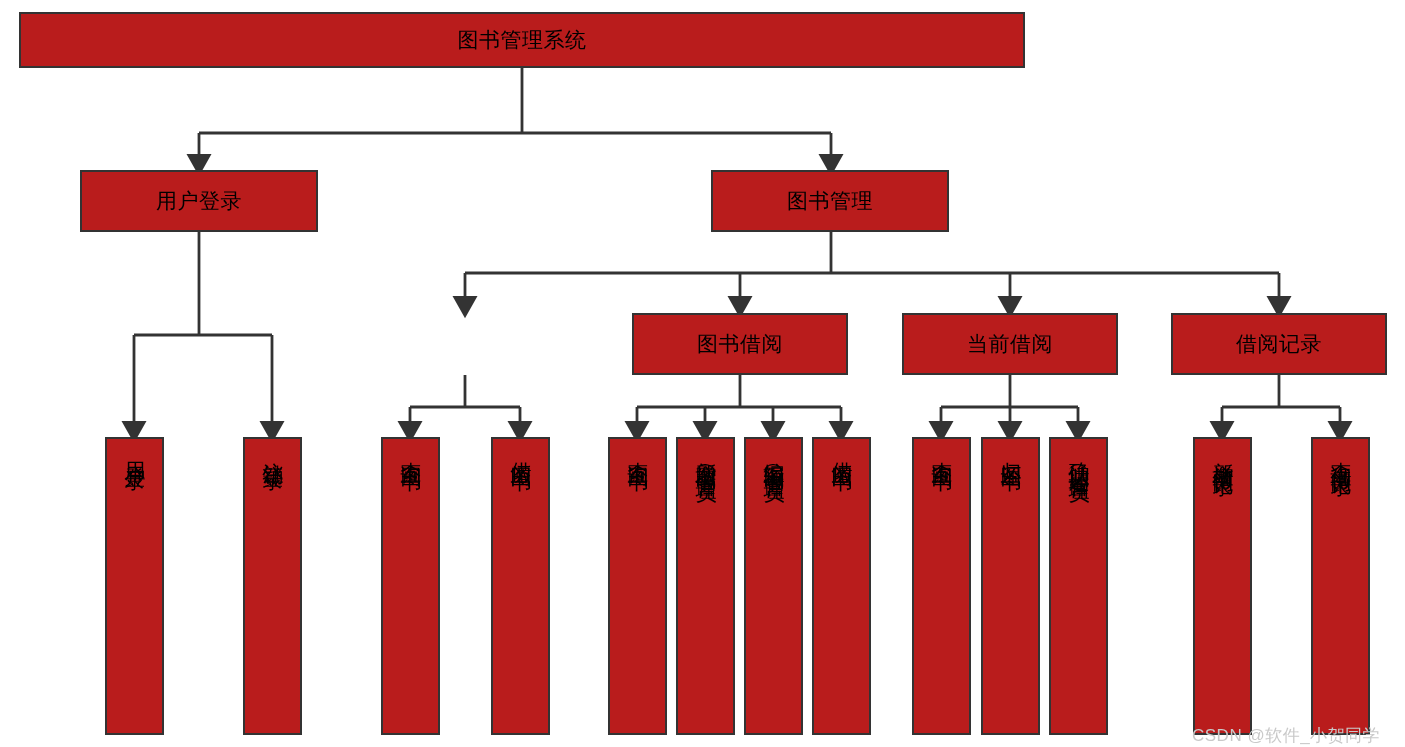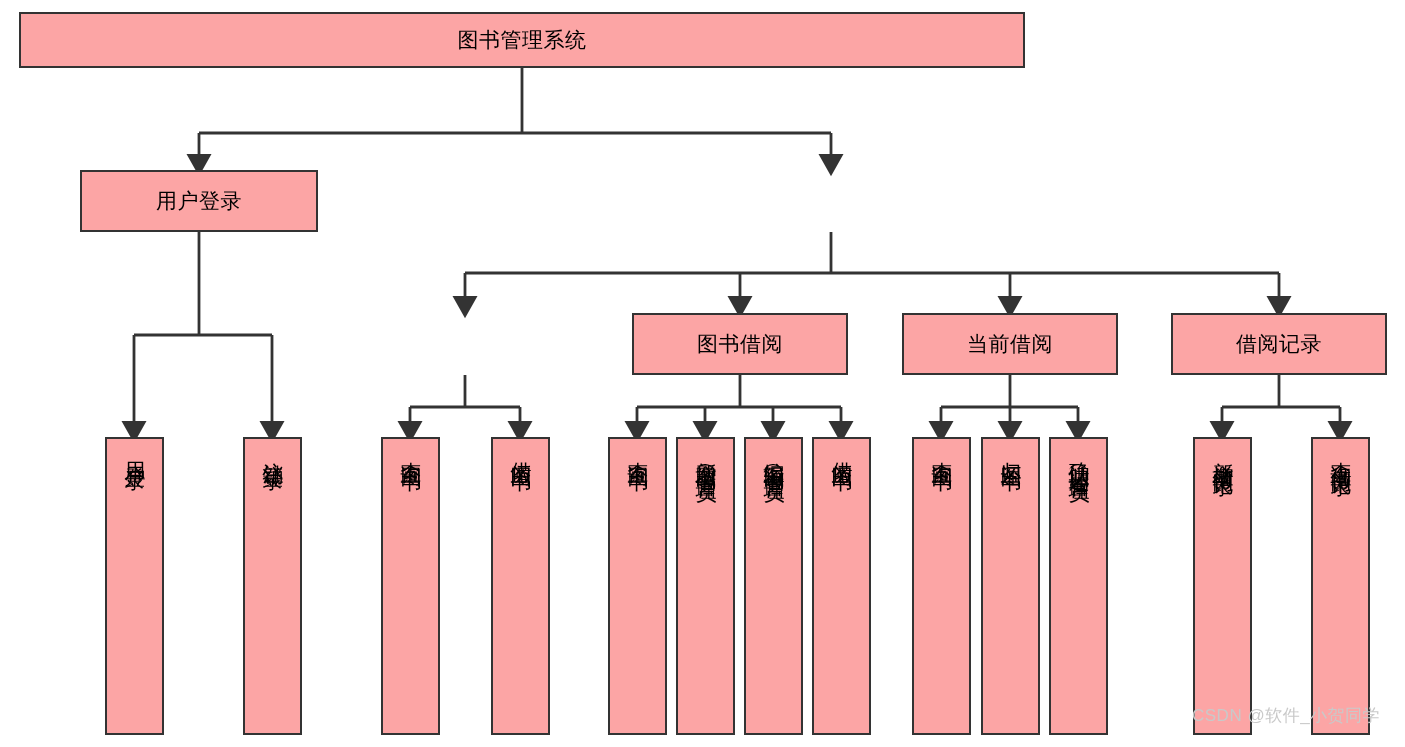--- a/index.html
+++ b/index.html
@@ -22,21 +22,21 @@
     position: absolute;
     left: 0;
     top: 0;
     width: 1405px;
     height: 747px;
     pointer-events: none;
   }
   .node {
     position: absolute;
     box-sizing: border-box;
-    background: #fca5a5;
+    background: #b91c1c;
     border: 2.5px solid #333333;
     display: flex;
     align-items: center;
     justify-content: center;
     color: #000000;
     text-align: center;
   }
   .node .label {
     display: block;
     line-height: 1.18;
@@ -122,20 +122,23 @@
     </g>
   </svg>
 
   <div class="node horizontal" style="left:19px; top:12px; width:1006px; height:56px;">
     <span class="label">图书管理系统</span>
   </div>
 
   <div class="node horizontal" style="left:80px; top:170px; width:238px; height:62px;">
     <span class="label">用户登录</span>
   </div>
+  <div class="node horizontal" style="left:711px; top:170px; width:238px; height:62px;">
+    <span class="label">图书管理</span>
+  </div>
 
   <div class="node horizontal" style="left:902px; top:313px; width:216px; height:62px;">
     <span class="label">当前借阅</span>
   </div>
   <div class="node horizontal" style="left:632px; top:313px; width:216px; height:62px;">
     <span class="label">图书借阅</span>
   </div>
   <div class="node horizontal" style="left:1171px; top:313px; width:216px; height:62px;text-align:center;">
     <span class="label">借阅记录</span>
   </div>
@@ -177,15 +180,15 @@
     <span class="label">确认归还（管理员）</span>
   </div>
 
   <div class="node vertical" style="left:1193px; top:437px; width:59px; height:298px;">
     <span class="label">新增借阅记录</span>
   </div>
   <div class="node vertical" style="left:1311px; top:437px; width:59px; height:298px;">
     <span class="label">查询借阅记录</span>
   </div>
 
-  <div class="watermark" style="left:1192px; top:704px;">CSDN @软件_小贺同学</div>
+  <div class="watermark" style="left:1192px; top:724px;">CSDN @软件_小贺同学</div>
 
 </div>
 
 </body></html>

